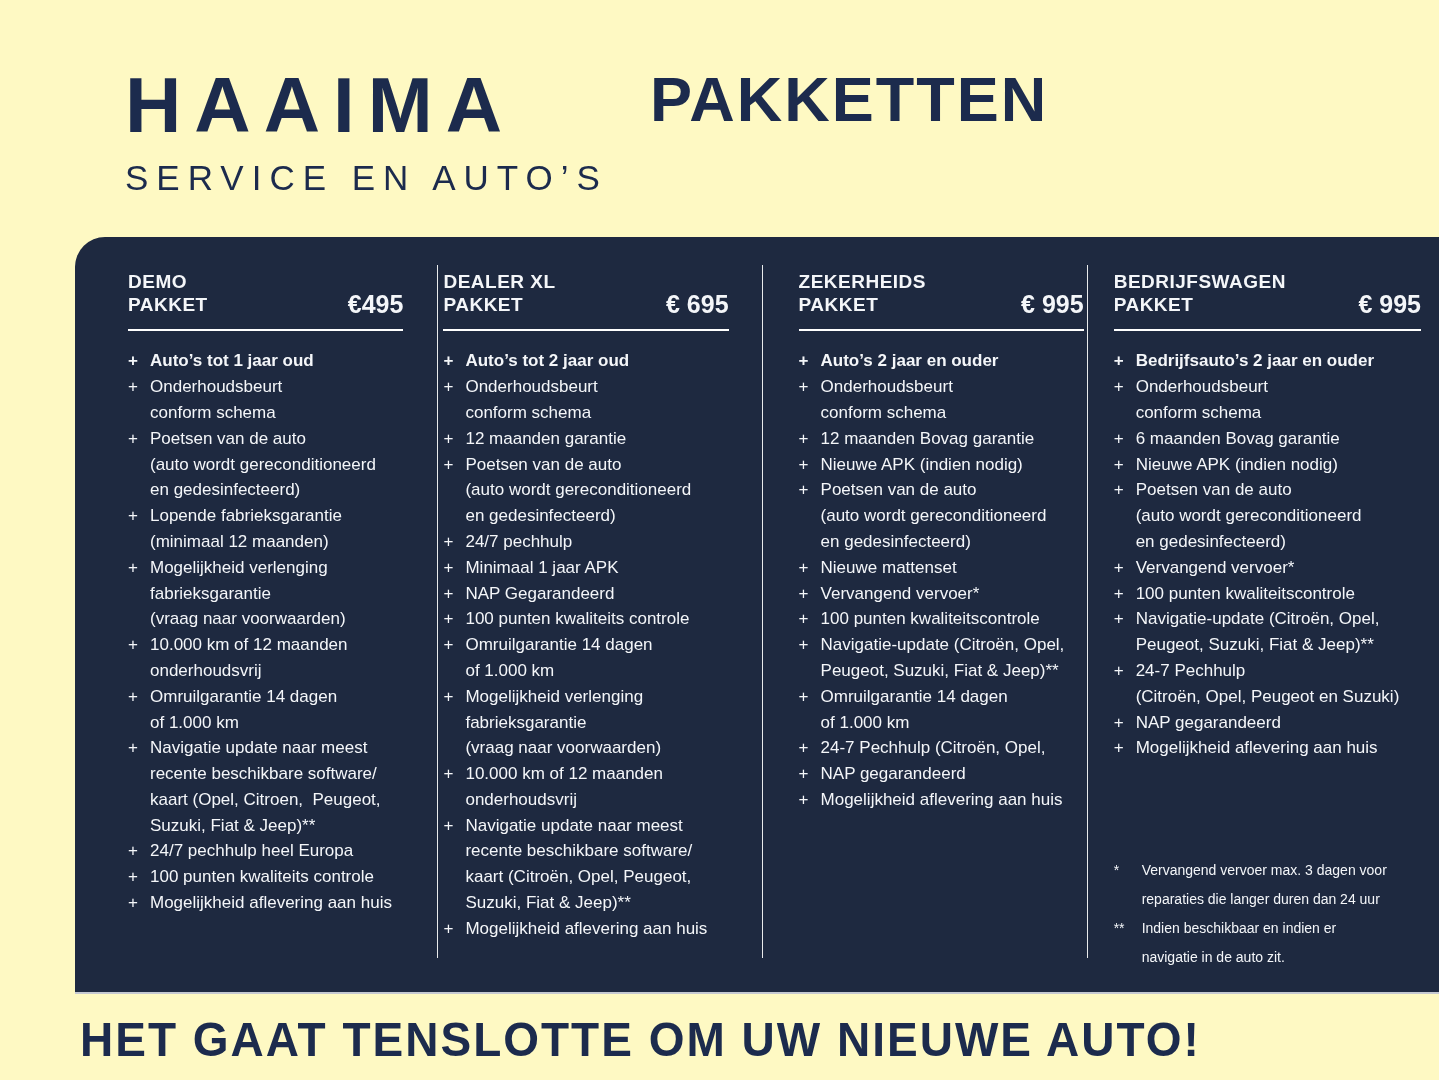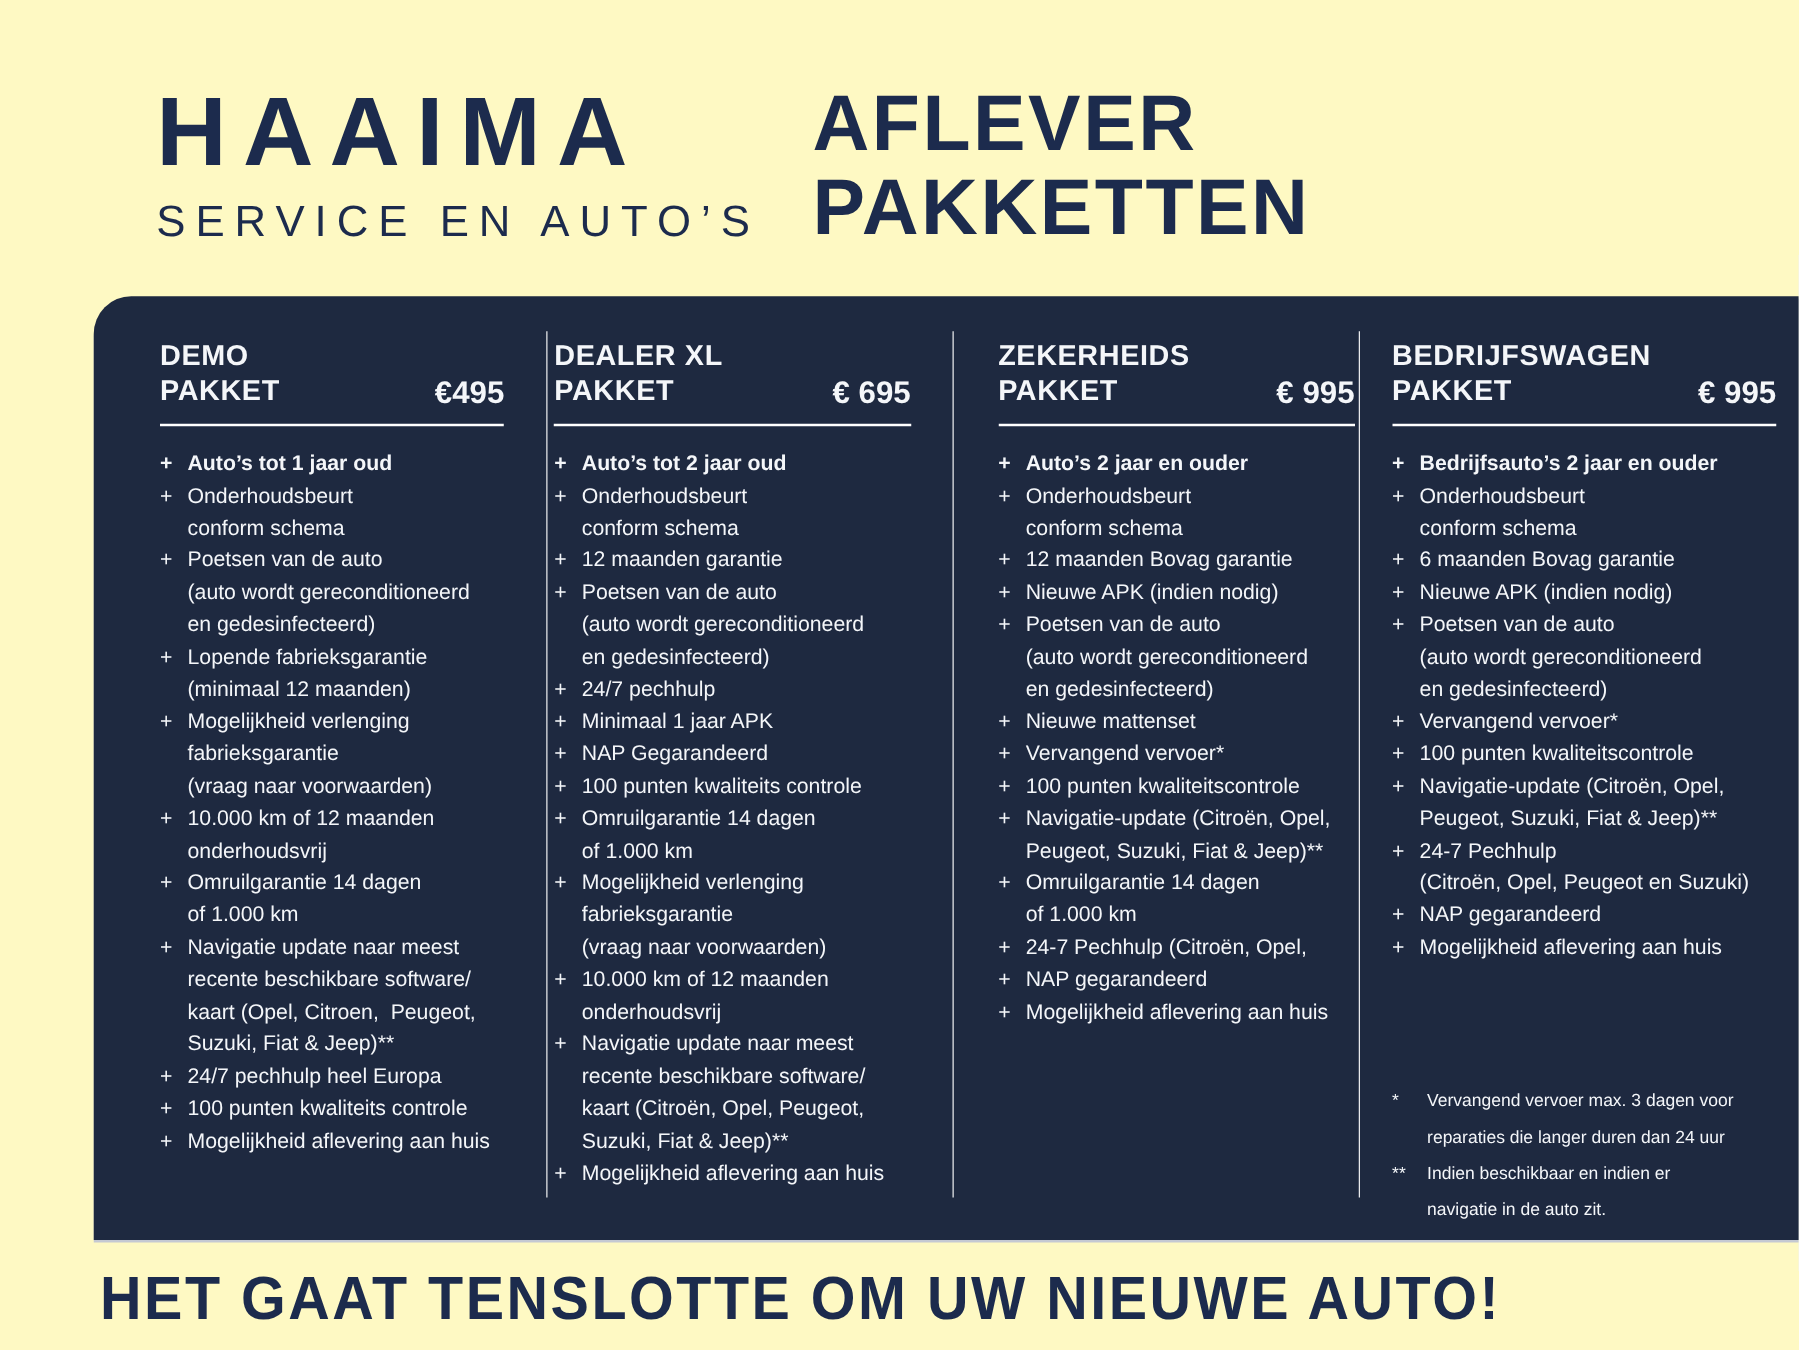--- a/index.html
+++ b/index.html
@@ -48,21 +48,21 @@
     background: rgba(255,255,255,0.9);
   }
   .pkg-col { padding: 33px 14px 0 16px; }
   .pkg-col:nth-child(1) { width: 362px; padding-left: 53px; padding-right: 24px; }
   .pkg-col:nth-child(2) { width: 325px; }
   .pkg-col:nth-child(3) { width: 325px; margin-left: 40px; }
   .pkg-col:nth-child(4) { width: 352px; padding-right: 18px; }
 
   .pkg-head { display: flex; justify-content: space-between; align-items: flex-end; }
   .pkg-name {
-    font-size: 23px; font-weight: 700; line-height: 1.22;
+    font-size: 19px; font-weight: 700; line-height: 1.22;
     letter-spacing: 0.5px; white-space: nowrap;
   }
   .pkg-price { font-size: 25px; font-weight: 800; white-space: nowrap; margin-bottom: -3px; }
   .pkg-rule { height: 2px; background: #ffffff; margin-top: 13px; }
 
   .pkg-items { margin-top: 17px; font-size: 17px; line-height: 25.8px; }
   .pkg-item { display: flex; }
   .pkg-item.bold { font-weight: 700; }
   .pkg-item .marker { width: 22px; flex: none; }
   .pkg-item .lines { flex: 1; min-width: 0; }
@@ -86,21 +86,20 @@
 <body>
 
 <div class="page">
 
   <div class="brand">
     <div class="brand-name">HAAIMA</div>
     <div class="brand-sub">SERVICE EN AUTO’S</div>
   </div>
 
   <div class="main-title">
-    <div>AFLEVER</div>
     <div>PAKKETTEN</div>
   </div>
 
   <div class="panel">
     <div class="divider" style="left:362px;"></div>
     <div class="divider" style="left:687px;"></div>
     <div class="divider" style="left:1012px;"></div>
     <div class="cols">
         <section class="pkg-col">
           <div class="pkg-head">

